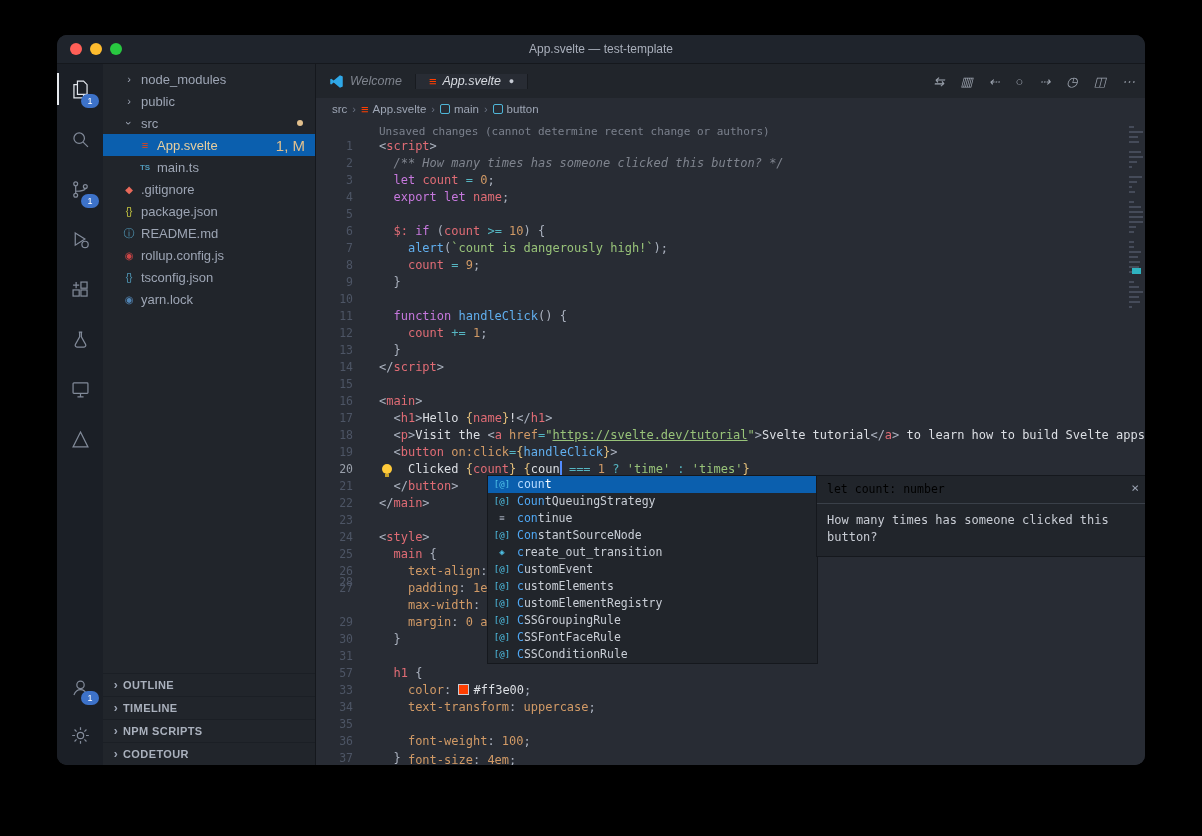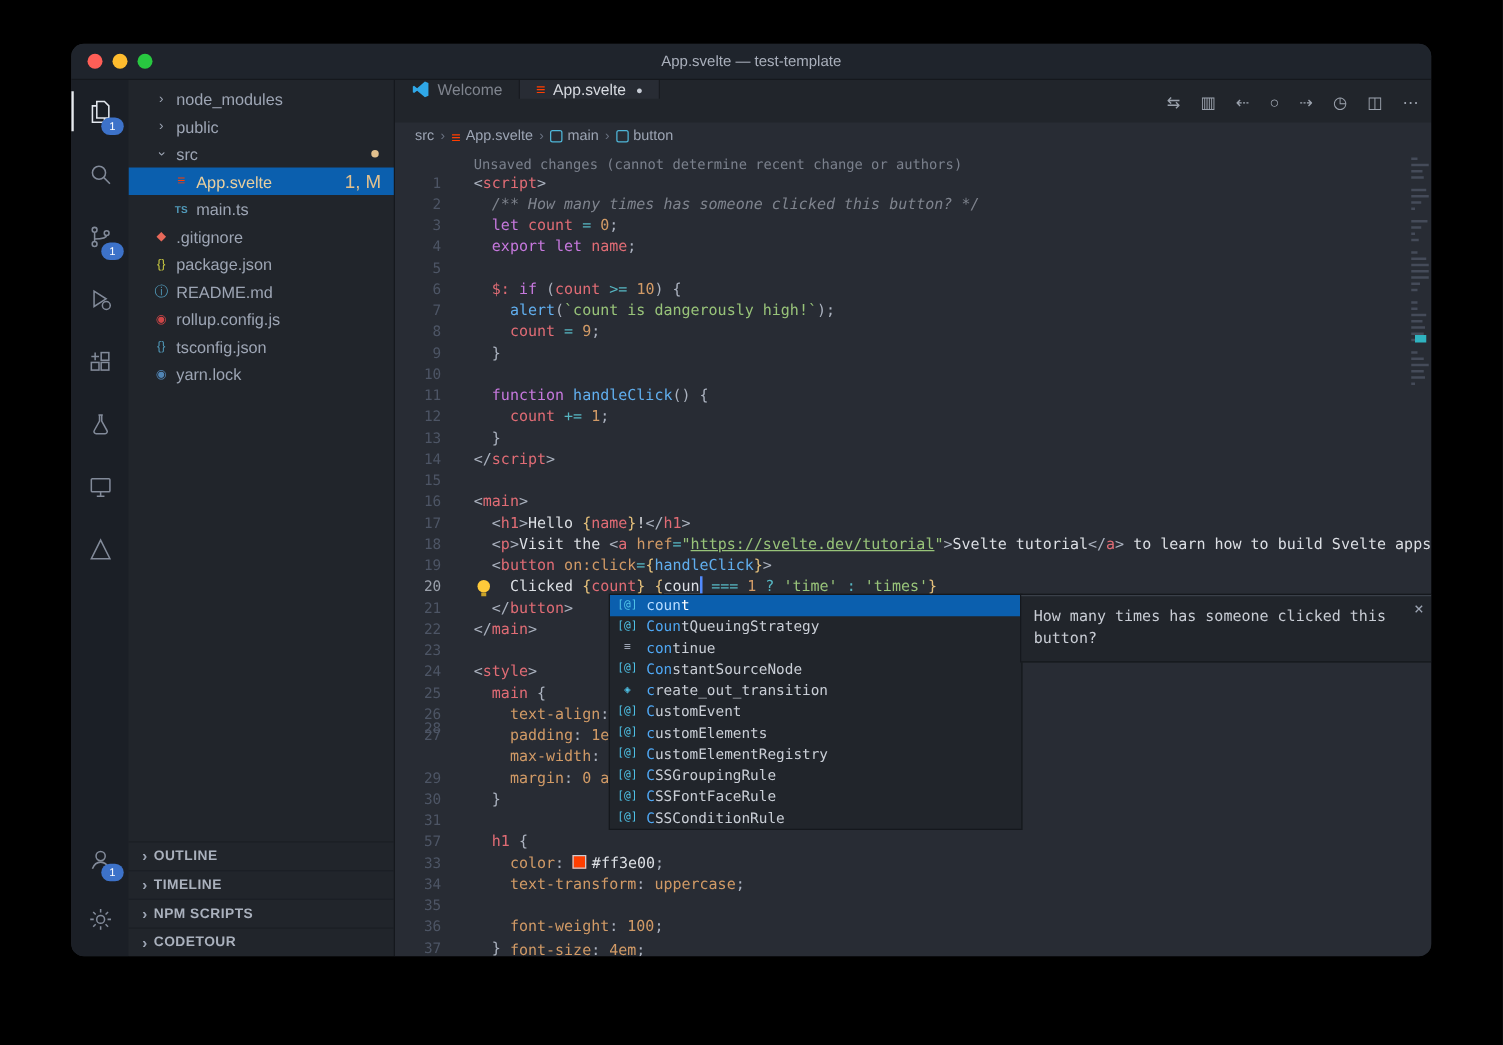--- a/index.html
+++ b/index.html
@@ -35,21 +35,21 @@
   .sb-row.sel{background:#0b5fae;}
   .sb-row .slot{display:inline-flex;width:16px;justify-content:center;margin-right:4px;font-size:11px;flex:none;}
   .sel-label{color:#e8cf9f;}
   .git-badge{margin-left:auto;margin-right:10px;font-size:15px;color:#e2c08d;}
   .mod-dot{margin-left:auto;margin-right:12px;width:6px;height:6px;border-radius:50%;background:#e2c08d;}
   .sb-sections{position:absolute;bottom:0;left:0;right:0;}
   .sb-sec{height:22px;display:flex;align-items:center;font-size:11px;font-weight:bold;color:#aab1bd;
     border-top:1px solid #1b1f25;padding-left:6px;letter-spacing:.4px;cursor:pointer;}
   
   .editor{flex:1;position:relative;background:#282c34;overflow:hidden;}
-  .tabbar{height:34px;background:#21252b;display:flex;align-items:flex-start;position:relative;}
+  .tabbar{height:34px;background:#21252b;display:flex;align-items:center;position:relative;font-style:italic;}
   .tab{display:flex;align-items:center;gap:6px;padding:0 13px;font-size:12.5px;color:#7f848e;border-right:1px solid #181b20;cursor:pointer;}
   .tab.active{background:#282c34;color:#d7dae0;}
   .svelte-ic{color:#ff3e00;font-weight:bold;font-size:13px;}
   .tab-dot{font-size:9px;color:#c5cad3;margin-left:2px;}
   .editor-actions{position:absolute;right:10px;top:0;height:34px;display:flex;align-items:center;gap:16px;color:#9aa1ac;font-size:13px;}
   .editor-actions span{cursor:pointer;}
   .breadcrumbs{height:22px;display:flex;align-items:center;gap:5px;padding-left:16px;font-size:11.5px;color:#9da5b4;}
   .bc-sep{color:#697180;font-size:11px;}
   .bc-item{display:flex;align-items:center;gap:4px;cursor:pointer;}
   .sym-icon{width:8px;height:8px;border:1.5px solid #4fb6d8;border-radius:2px;display:inline-block;}
@@ -443,20 +443,21 @@
               <span class="sg-icon" style="color: rgb(79, 195, 232);">[@]</span>
               <span><span class="sg-match">C</span>SSFontFaceRule</span>
             </div>
             <div class="sg-row">
               <span class="sg-icon" style="color: rgb(79, 195, 232);">[@]</span>
               <span><span class="sg-match">C</span>SSConditionRule</span>
             </div>
           </div>
 
         <div class="docpanel">
+          <div class="doc-sig" id="doc-sig"><span class="c-dk">let </span><span class="c-dv">count</span><span class="c-dp">: </span><span class="c-dt">number</span></div>
           <span class="doc-close">×</span>
           <div class="doc-divider"></div>
           <div class="doc-text">How many times has someone clicked this button?</div>
         </div>
       <span class="bulb" style="top: 344px;"></span>
         </div>
     </div>
   </div>
 </div>
 

